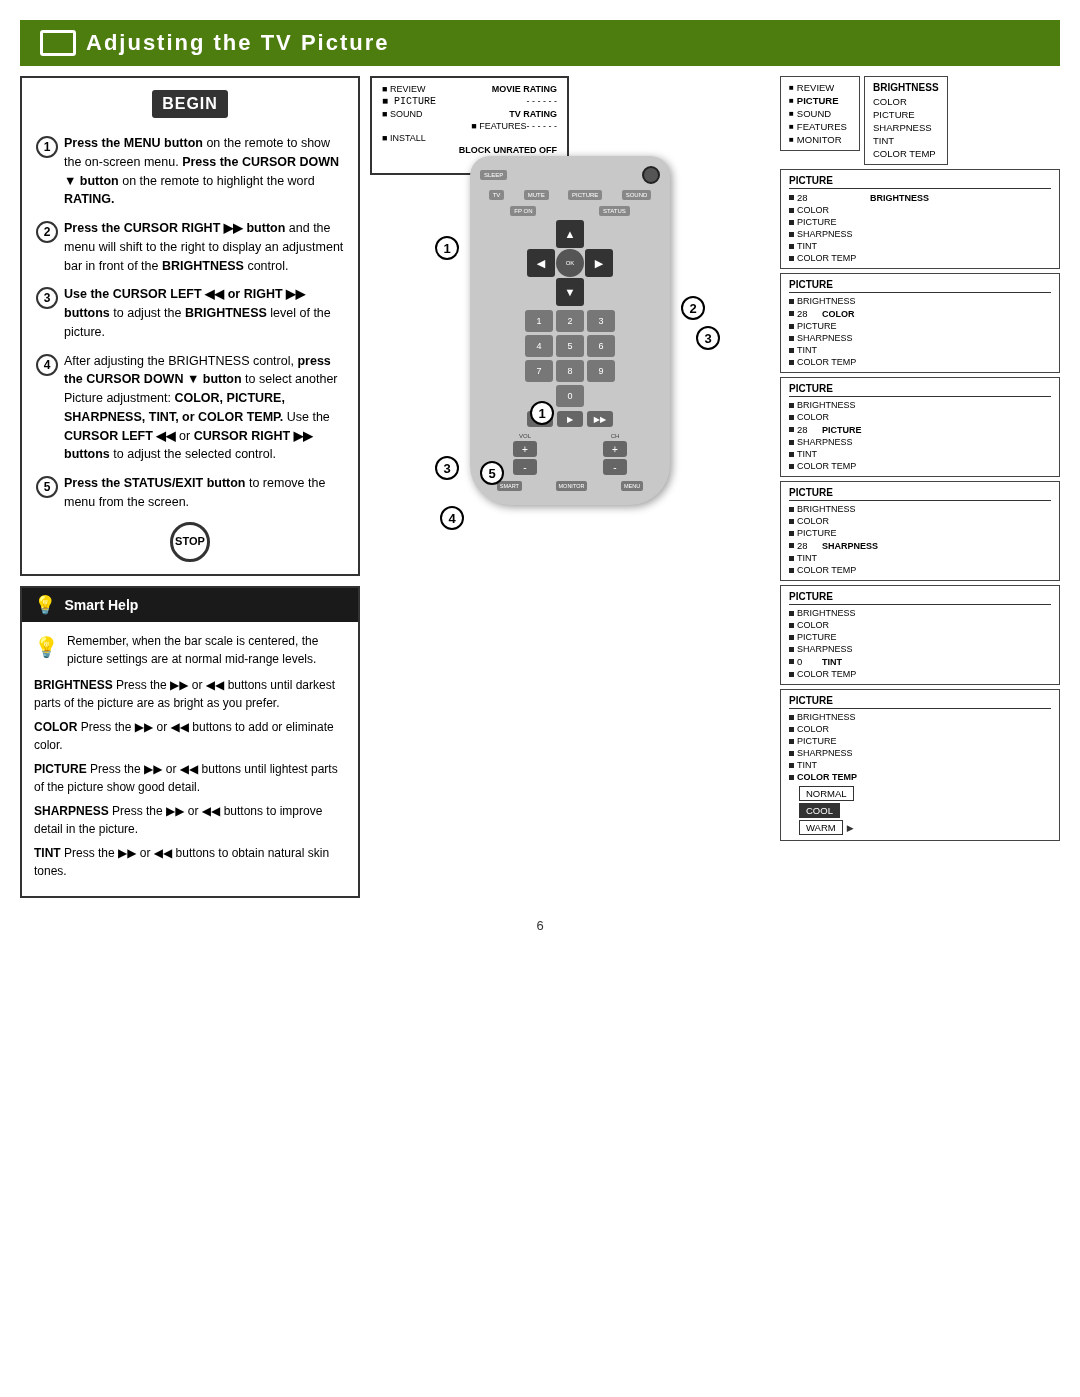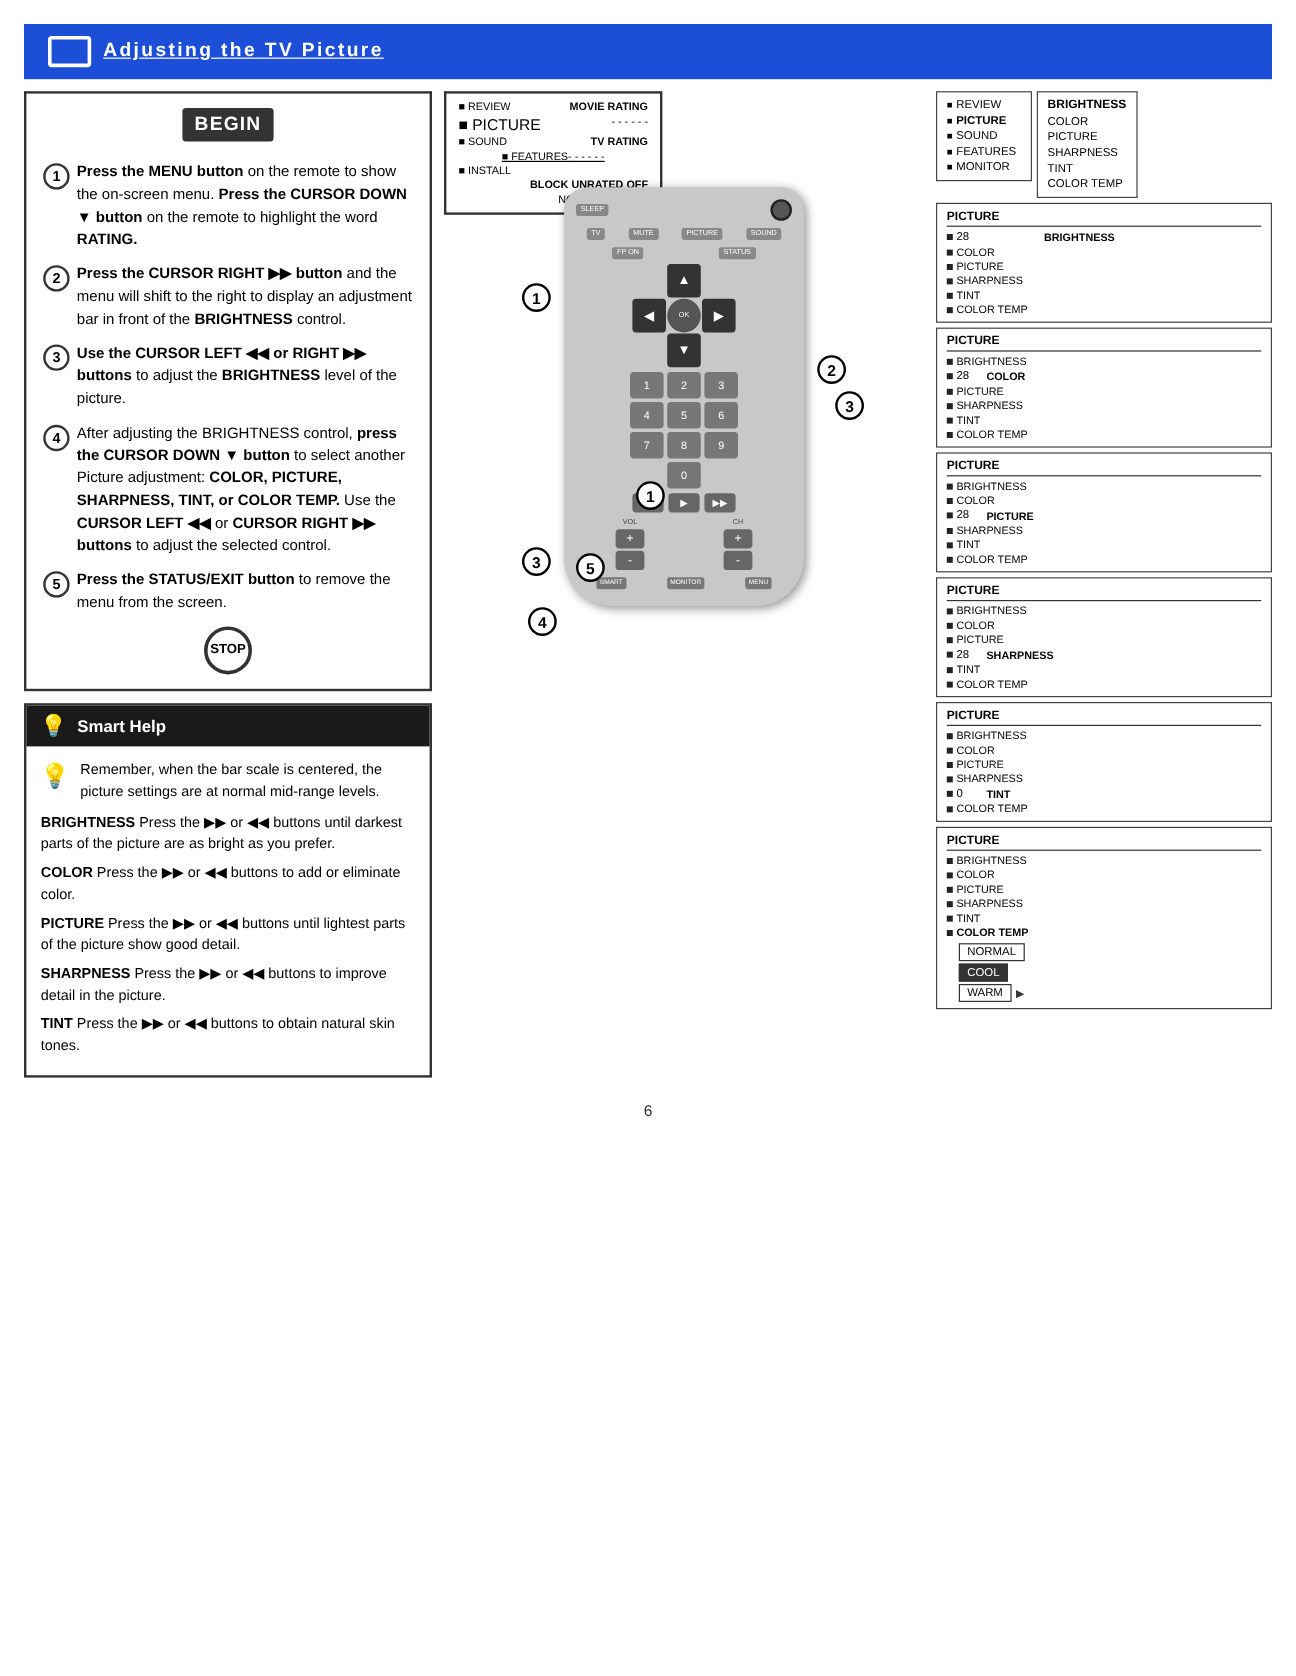--- a/index.html
+++ b/index.html
@@ -7,32 +7,31 @@
       background: #fff;
       font-family: Arial, sans-serif;
       width: 1080px;
       min-height: 1397px;
       position: relative;
       padding: 20px;
     }
 
     
     .page-header {
-      background: #1d4ed8;
+      background: #4d7c0f;
       color: #fff;
       text-align: center;
       padding: 10px 20px;
-      font-size: 16px;
+      font-size: 22px;
       font-weight: bold;
       letter-spacing: 2px;
       display: flex;
       align-items: center;
       gap: 10px;
       margin-bottom: 10px;
-      text-decoration: underline;
     }
     .header-tv-icon {
       width: 36px;
       height: 26px;
       border: 3px solid #fff;
       border-radius: 3px;
       display: inline-block;
     }
 
     
@@ -269,35 +268,35 @@
         <div class="help-item">
           <b>TINT</b> Press the ▶▶ or ◀◀ buttons to obtain natural skin tones.
         </div>
       </div>
     </div>
 
   </div>
 
   <div class="center-column">
 
-    <div style="position:absolute; top:0; left:0; width:182px;">
+    <div style="position:absolute; top:0; left:0; width:199px;">
       <div style="border:2px solid #333; padding:6px 10px; font-size:10px; background:#fff;">
         <div style="display:flex; justify-content:space-between; margin-bottom:2px;">
           <span style="font-size:9px;">■ REVIEW</span>
           <span style="font-size:9px; font-weight:bold;">MOVIE RATING</span>
         </div>
         <div style="display:flex; justify-content:space-between; margin-bottom:2px;">
-          <span style="font-size:13px;">■ PICTURE</span>
+          <span style="font-size:10px;font-family:Liberation Mono, monospace;">■ PICTURE</span>
           <span style="font-size:9px;">- - - - - -</span>
         </div>
         <div style="display:flex; justify-content:space-between; margin-bottom:2px;">
           <span style="font-size:9px;">■ SOUND</span>
           <span style="font-size:9px; font-weight:bold;">TV RATING</span>
         </div>
-        <div style="display:flex; justify-content:center; margin-bottom:2px;text-decoration:underline;">
+        <div style="display:flex; justify-content:flex-end; margin-bottom:2px;">
           <span style="font-size:9px;">■ FEATURES</span>
           <span style="font-size:9px;">- - - - - -</span>
         </div>
         <div style="display:flex; justify-content:space-between; margin-bottom:2px;">
           <span style="font-size:9px;">■ INSTALL</span>
         </div>
         <div style="font-size:9px; margin-bottom:2px; text-align:right; font-weight:bold;">BLOCK UNRATED OFF</div>
         <div style="font-size:9px; text-align:right;">NO RATING &nbsp; OFF</div>
       </div>
     </div>

